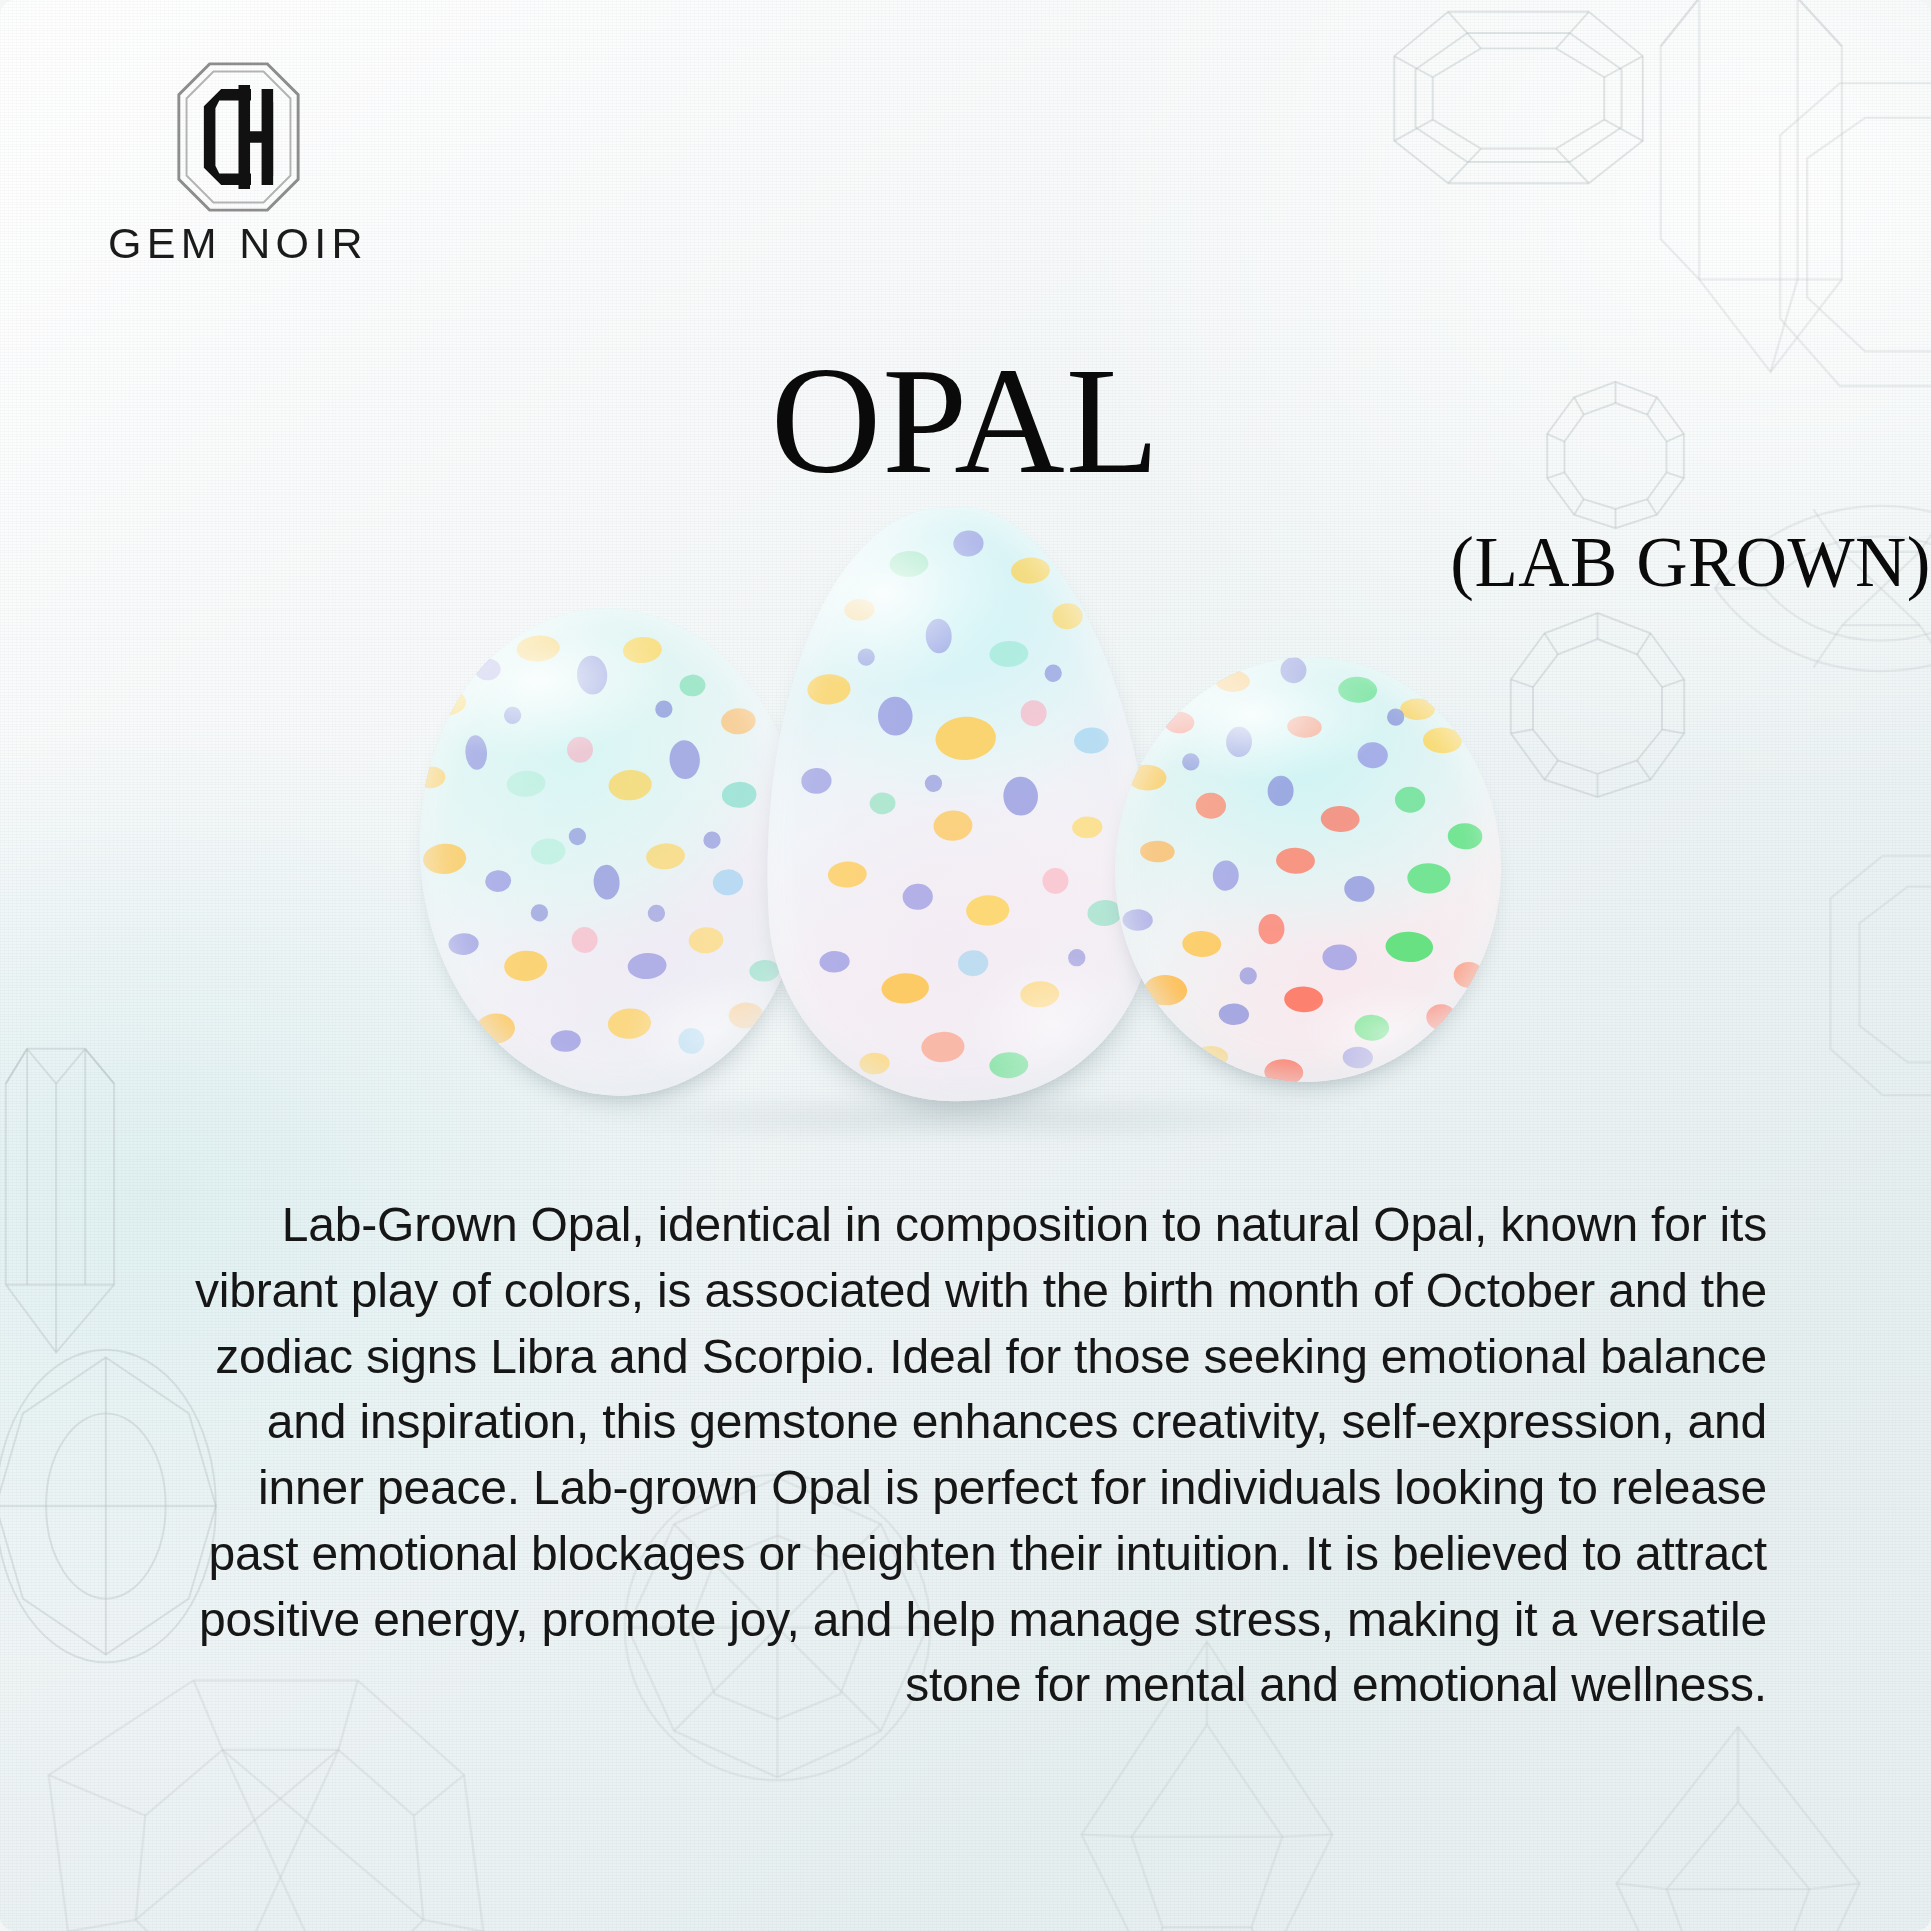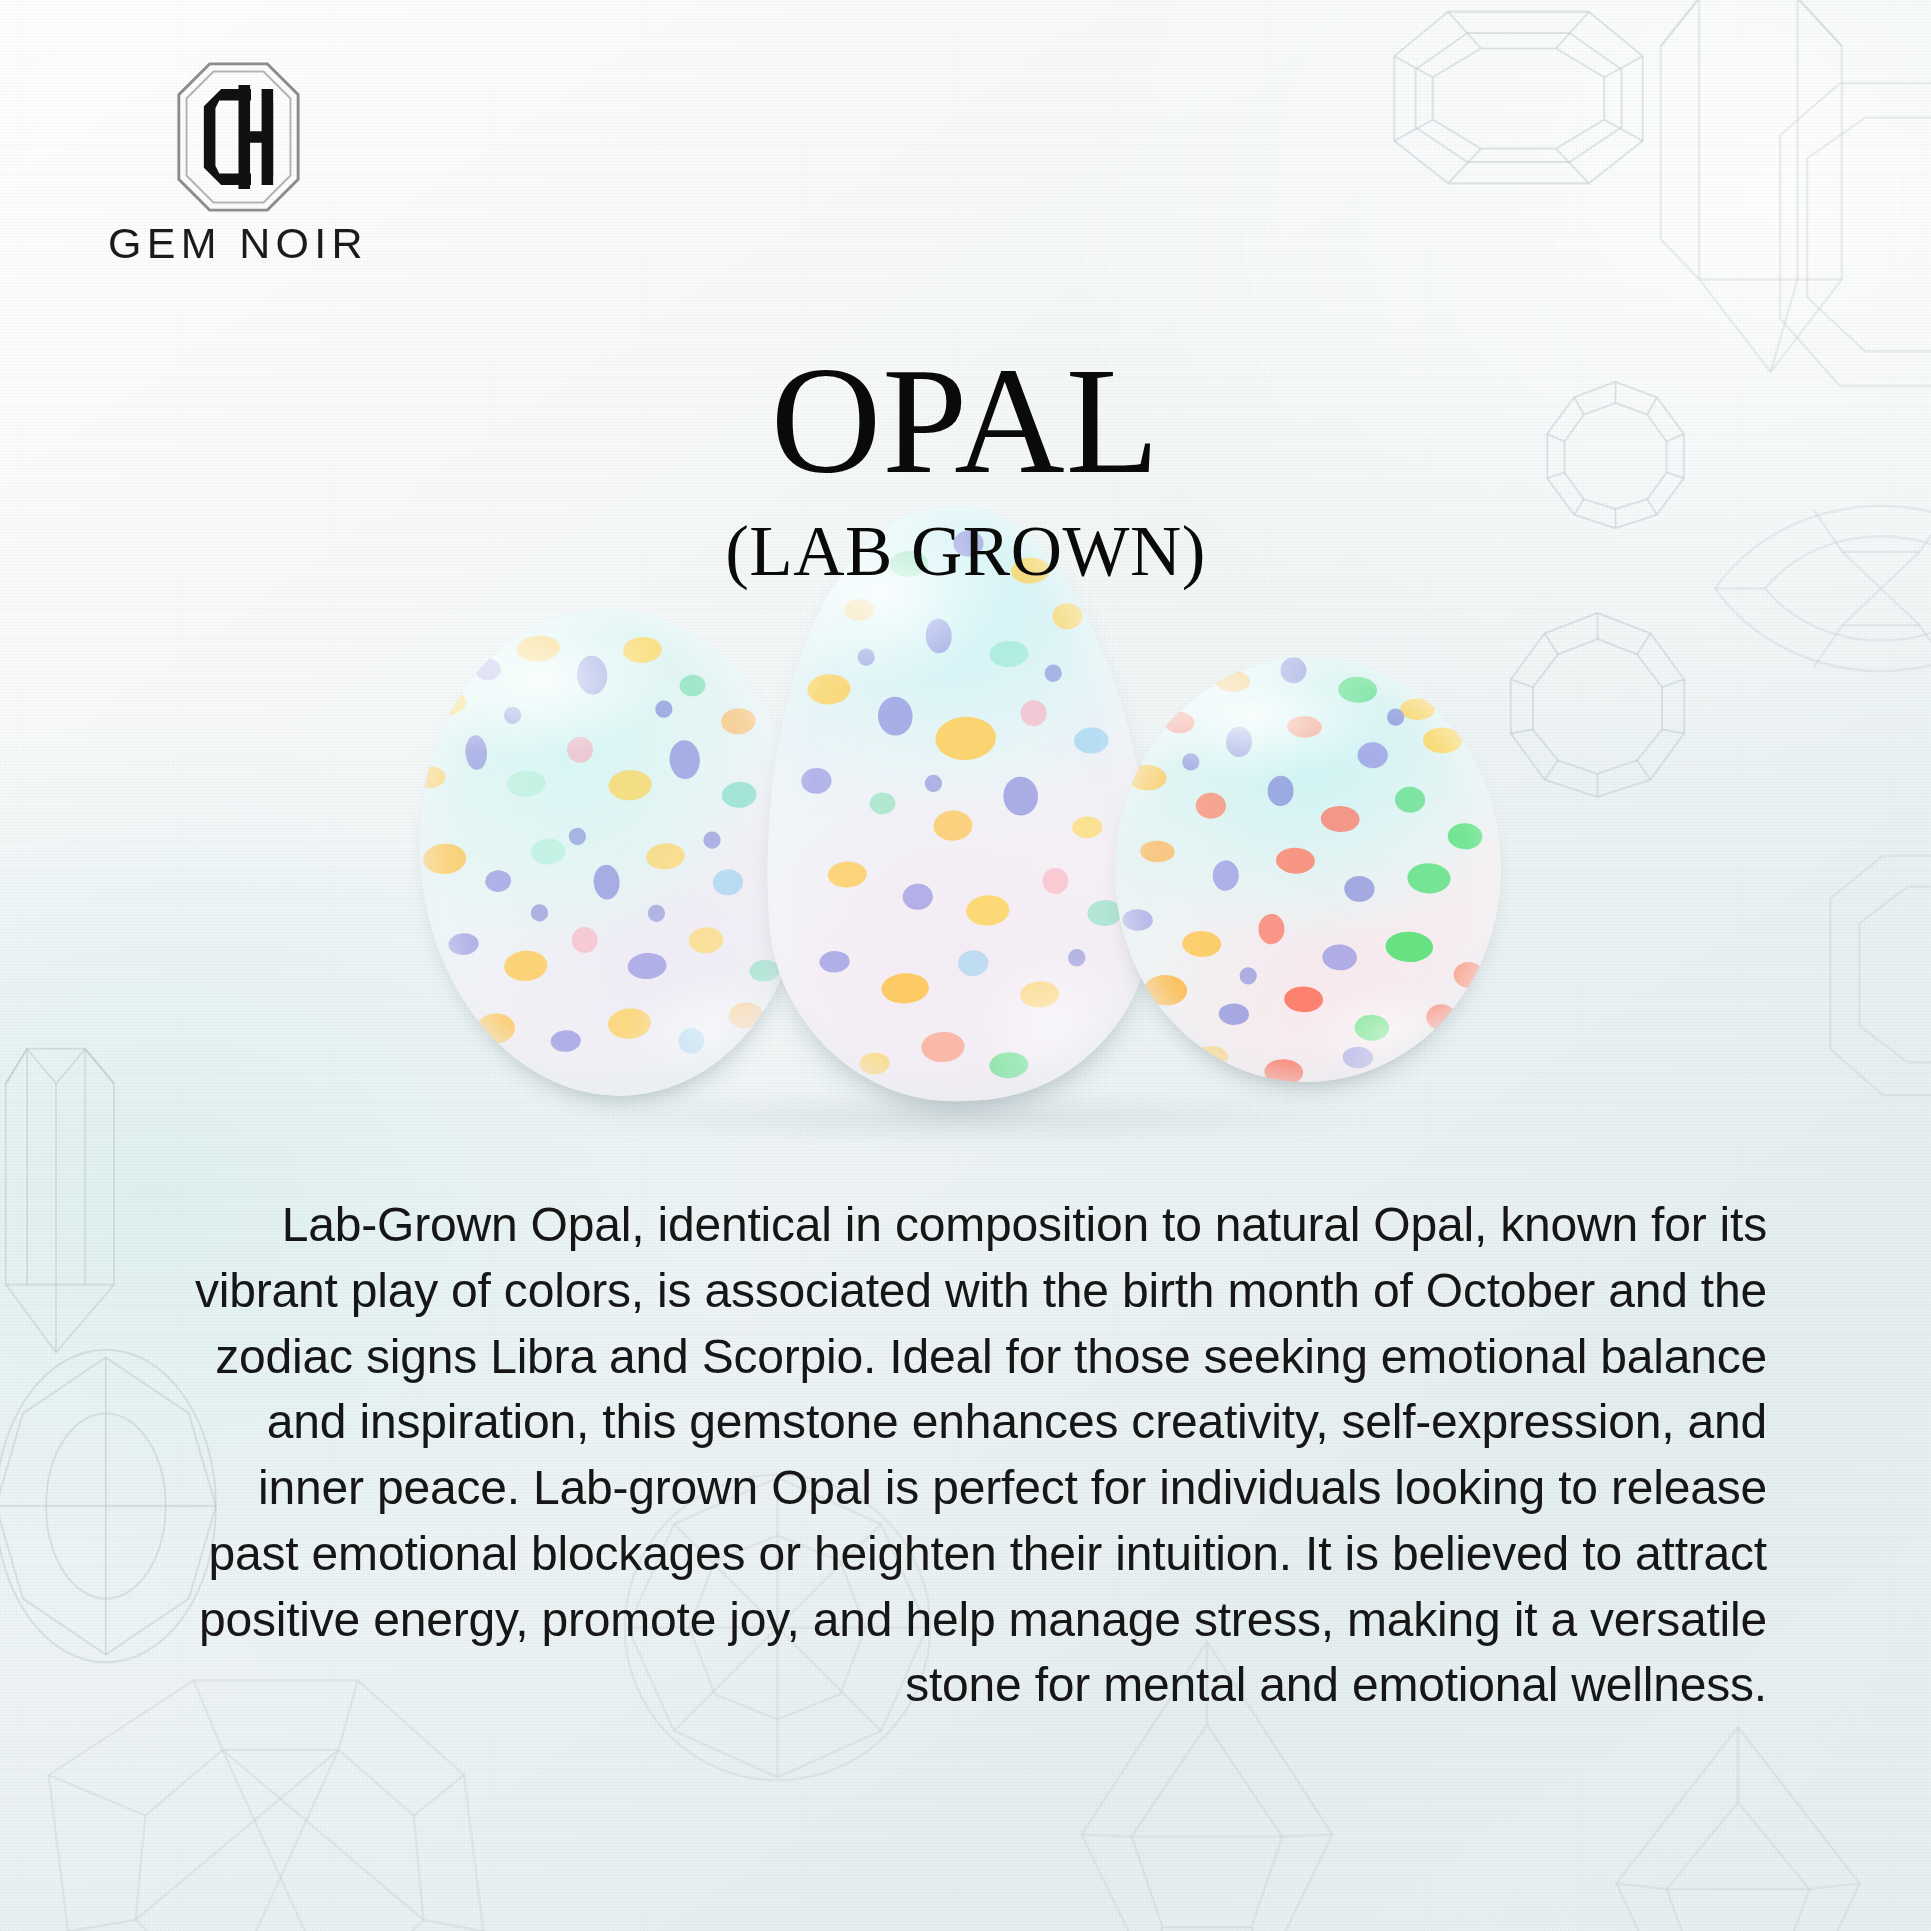--- a/index.html
+++ b/index.html
@@ -7,20 +7,21 @@
     width:1931px;height:1931px;overflow:hidden;
     font-family:"Liberation Sans", sans-serif;
     background:#f4f6f6;
   }
   #poster{
     position:relative;width:1931px;height:1931px;overflow:hidden;
     background:
       radial-gradient(ellipse 869px 676px at 8% 62%, rgba(223,240,241,.95) 0%, rgba(236,244,245,0) 70%),
       radial-gradient(ellipse 1062px 869px at 92% 10%, rgba(255,255,255,.9) 0%, rgba(244,248,249,0) 70%),
       linear-gradient(145deg,#ffffff 0%,#f7f9fa 28%,#eef4f5 55%,#e6eff0 78%,#eaf1f2 100%);
+    border-radius: 15px;
   }
   
   #texture{
     position:absolute;inset:0;pointer-events:none;z-index:3;
     background-image:
       repeating-linear-gradient(0deg, rgba(0,0,0,.022) 0px, rgba(0,0,0,.022) 1px, rgba(255,255,255,.02) 1px, rgba(255,255,255,.02) 2.9px),
       repeating-linear-gradient(90deg, rgba(0,0,0,.014) 0px, rgba(0,0,0,.014) 1px, rgba(255,255,255,.018) 1px, rgba(255,255,255,.018) 3.9px);
     mix-blend-mode:multiply;opacity:.85;
   }
   #vignette{
@@ -46,21 +47,21 @@
   
   #title-block{position:absolute;left:0;right:0;top:348px;z-index:6;text-align:center;}
   #title{
     font-family:"Liberation Serif", serif;
     font-size:153px;line-height:.95;color:#0a0a0a;font-weight:400;
     letter-spacing:1px;margin:0;
   }
   #subtitle{
     font-family:"Liberation Serif", serif;
     font-size:71px;line-height:1;color:#0a0a0a;font-weight:400;
-    letter-spacing:0.5px;margin:23px 0 0 0;
+    letter-spacing:0.5px;margin:34px 0 0 0;text-align:right;
   }
 
   
   #stones{position:absolute;left:0;right:0;top:618px;height:541px;z-index:5;}
   #stone-shadow{
     position:absolute;left:415px;top:471px;width:1101px;height:58px;
     background:radial-gradient(ellipse 50% 50% at 50% 50%, rgba(120,140,150,.20) 0%, rgba(130,150,160,.07) 48%, rgba(0,0,0,0) 76%);
     filter:blur(8.7px);
   }
   .stone{position:absolute;overflow:hidden;}

